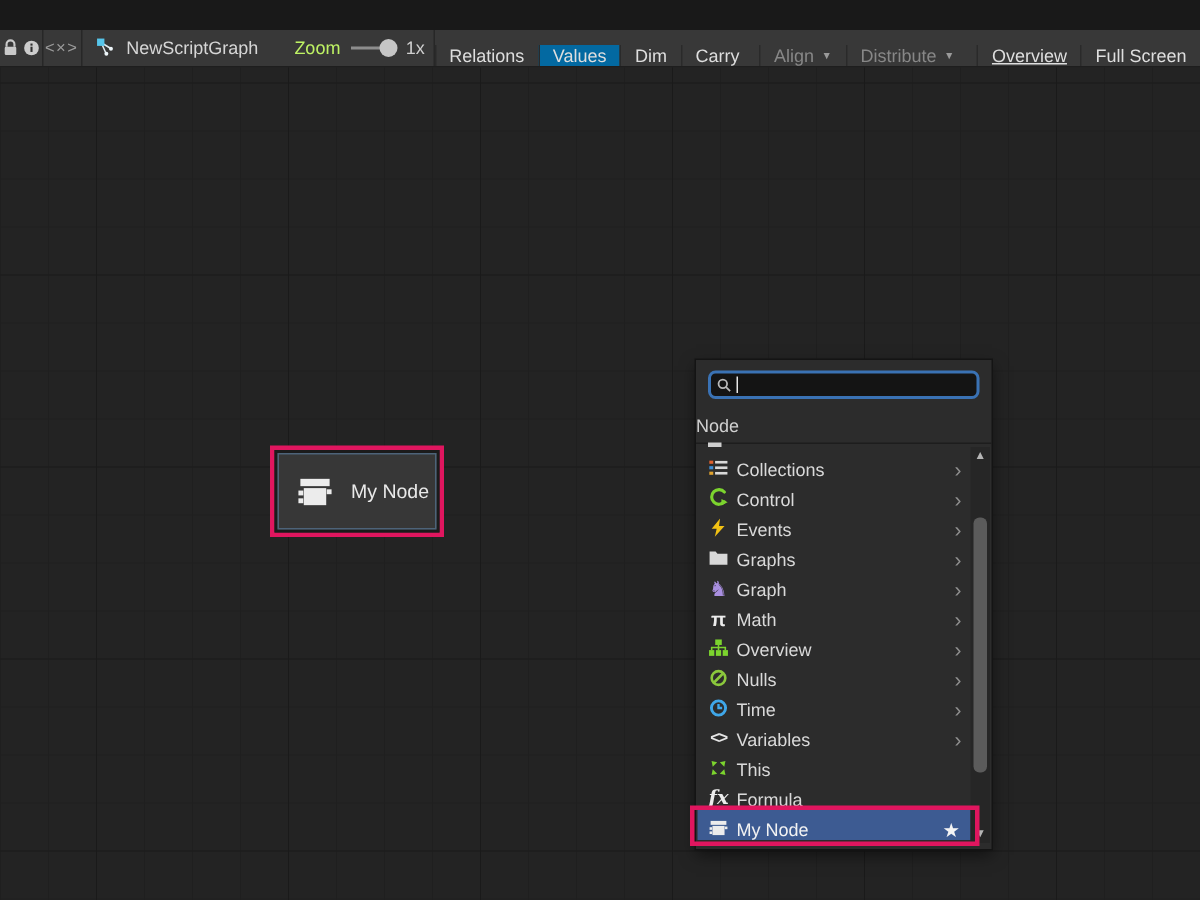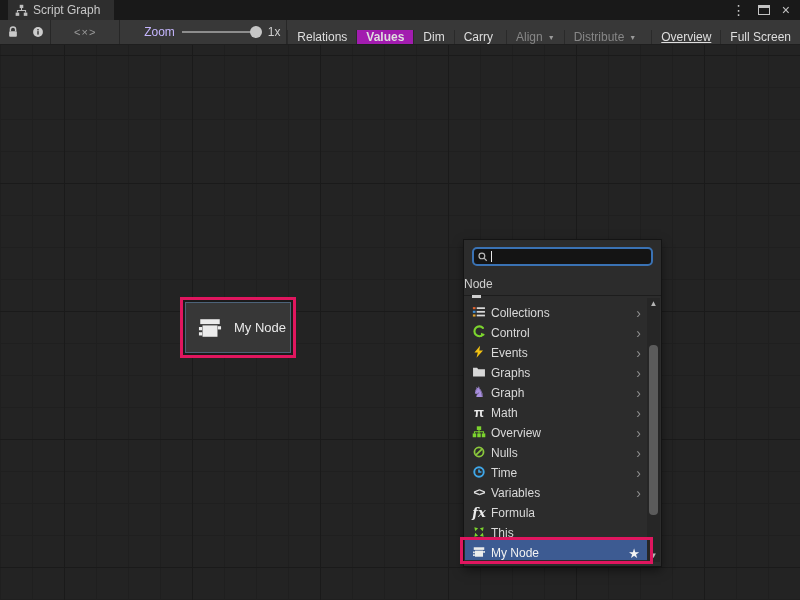--- a/index.html
+++ b/index.html
@@ -19,28 +19,28 @@
   .winbtn{cursor:default;display:inline-flex;align-items:center;justify-content:center;font-size:14px;line-height:1;}
   .max-shape{width:12px;height:10px;border:1px solid #c3c3c3;border-top:3px solid #c3c3c3;display:inline-block;}
 
   
   .toolbar{position:absolute;left:0;top:20px;width:800px;height:25px;background:#383838;
            border-bottom:1px solid #1e1e1e;display:flex;align-items:stretch;}
   .tb-divider{width:1px;background:#272727;}
   .tb-icon-btn{width:28px;display:flex;align-items:center;justify-content:center;}
   .tb-code-btn{width:76px;display:flex;align-items:center;justify-content:center;}
   .graph-ref{display:flex;align-items:center;gap:6px;margin-left:10px;color:#d6d6d6;}
-  .zoom-label{margin-left:24px;align-self:center;color:#c4b5fd;}
+  .zoom-label{margin-left:24px;align-self:center;color:#bef264;}
   .slider{position:relative;width:88px;height:100%;margin:0 7px;display:flex;align-items:center;}
   .slider-track{width:100%;height:2px;background:#8d8d8d;}
   .slider-knob{position:absolute;right:-1px;top:50%;margin-top:-6px;width:12px;height:12px;border-radius:50%;background:#c6c6c6;}
   .zoom-value{align-self:center;color:#cfcfcf;margin-right:6px;}
   #toolbar-buttons{display:flex;align-items:flex-end;}
   .tb-text-btn{display:flex;align-items:center;padding:0 9px;border-left:1px solid #2a2a2a;color:#dedede;white-space:nowrap;}
-  .tb-text-btn.active{background:#a21caf;font-weight:bold;}
+  .tb-text-btn.active{background:#0369a1;}
   .tb-text-btn.disabled{color:#878787;}
   .tb-text-btn .dd{font-size:7px;margin-left:5px;color:#9a9a9a;}
   .tb-text-btn.gap-sm{margin-left:4px;}
   .tb-text-btn.gap-md{margin-left:6px;text-decoration:underline;}
 
   
   .canvas{position:absolute;left:0;top:45px;width:800px;height:555px;background-color:#232323;
     background-image:
       linear-gradient(#1a1a1a 1px,transparent 1px),
       linear-gradient(90deg,#1a1a1a 1px,transparent 1px),
@@ -81,42 +81,20 @@
             font-size:8px;color:#b5b5b5;line-height:1;}
   .sb-arrow.up{top:0;}
   .sb-arrow.down{bottom:0;}
   .sb-thumb{position:absolute;left:2px;top:47px;width:9px;height:170px;background:#5b5b5b;border-radius:4px;}
 </style>
 </head>
 <body>
 
 <div class="app">
 
-  <div class="titlebar">
-    <div class="tab">
-      <span class="icon">
-          <svg viewBox="0 0 16 16">
-            <g fill="#bdbdbd">
-              <rect x="5.8" y="1" width="4.4" height="4"></rect>
-              <rect x="0.8" y="10.6" width="4.4" height="4"></rect>
-              <rect x="10.8" y="10.6" width="4.4" height="4"></rect>
-            </g>
-            <path d="M8,5 V8 M3,10.6 V8 H13 V10.6" stroke="#bdbdbd" stroke-width="1.3" fill="none"></path>
-          </svg>
-        </span>
-      <span>Script Graph</span>
-    </div>
-    <div class="win-controls">
-      <span class="winbtn">⋮</span>
-      <span class="winbtn">
-          <span class="max-shape"></span>
-        </span>
-      <span class="winbtn">×</span>
-    </div>
-  </div>
 
   <div class="toolbar">
     <div class="tb-icon-btn">
       <span class="icon">
           <svg viewBox="0 0 16 16">
             <path d="M5,7 V5.2 a3,3 0 0 1 6,0 V7" fill="none" stroke="#c9c9c9" stroke-width="1.6"></path>
             <rect x="3.6" y="7" width="8.8" height="6.4" rx="1" fill="#c9c9c9"></rect>
           </svg>
         </span>
     </div>
@@ -129,20 +107,31 @@
           </svg>
         </span>
     </div>
     <div class="tb-divider"></div>
     <div class="tb-code-btn">
       <span class="icon">
           <span class="glyph" style="color:#9b9b9b;font-size:11px;letter-spacing:1px">&lt;×&gt;</span>
         </span>
     </div>
     <div class="tb-divider"></div>
+    <div class="graph-ref">
+      <span class="icon">
+          <svg viewBox="0 0 16 16">
+            <path d="M4,4 L11,8.2 M4,4 L7.6,12" stroke="#dfe9ee" stroke-width="1.2"></path>
+            <rect x="0.8" y="0.8" width="5.6" height="5.6" fill="#56c5ea"></rect>
+            <circle cx="11.4" cy="8.6" r="1.5" fill="#eef6fa"></circle>
+            <circle cx="7.9" cy="12.4" r="1.5" fill="#eef6fa"></circle>
+          </svg>
+        </span>
+      <span>NewScriptGraph</span>
+    </div>
     <span class="zoom-label">Zoom</span>
     <div class="slider">
       <div class="slider-track"></div>
       <div class="slider-knob"></div>
     </div>
     <span class="zoom-value">1x</span>
     <div class="tb-divider"></div>
     <div id="toolbar-buttons">
         <div class="tb-text-btn">
           <span>Relations</span>
@@ -301,36 +290,36 @@
           </div>
           <div class="finder-row">
             <span class="icon">
               <span class="glyph" style="color:#e6e6e6;font-weight:bold;font-size:11px;letter-spacing:-1px">&lt;&gt;</span>
             </span>
             <span>Variables</span>
             <span class="chevron-glyph">›</span>
           </div>
           <div class="finder-row">
             <span class="icon">
-              <span class="glyph" style="color:#ececec;font-style:italic;font-family:'DejaVu Serif',serif;font-size:13px;font-weight:bold">fx</span>
-            </span>
-            <span>Formula</span>
-          </div>
-          <div class="finder-row">
-            <span class="icon">
               <svg viewBox="0 0 16 16">
                 <g fill="#7cd42e" transform="rotate(45 8 8)">
                   <polygon points="8,0.5 5.6,4.2 10.4,4.2"></polygon>
                   <polygon points="8,15.5 5.6,11.8 10.4,11.8"></polygon>
                   <polygon points="0.5,8 4.2,5.6 4.2,10.4"></polygon>
                   <polygon points="15.5,8 11.8,5.6 11.8,10.4"></polygon>
                 </g>
               </svg>
             </span>
             <span>This</span>
+          </div>
+          <div class="finder-row">
+            <span class="icon">
+              <span class="glyph" style="color:#ececec;font-style:italic;font-family:'DejaVu Serif',serif;font-size:13px;font-weight:bold">fx</span>
+            </span>
+            <span>Formula</span>
           </div>
           <div class="finder-row selected">
             <span class="icon">
               <svg viewBox="0 0 16 16">
                 <g fill="#ececec">
                   <rect x="2" y="2.6" width="12" height="3"></rect>
                   <rect x="3.4" y="6.4" width="9.2" height="7"></rect>
                   <rect x="1.2" y="7.4" width="2" height="2"></rect>
                   <rect x="1.2" y="10.6" width="2" height="2"></rect>
                   <rect x="12.8" y="6.9" width="2" height="2"></rect>

